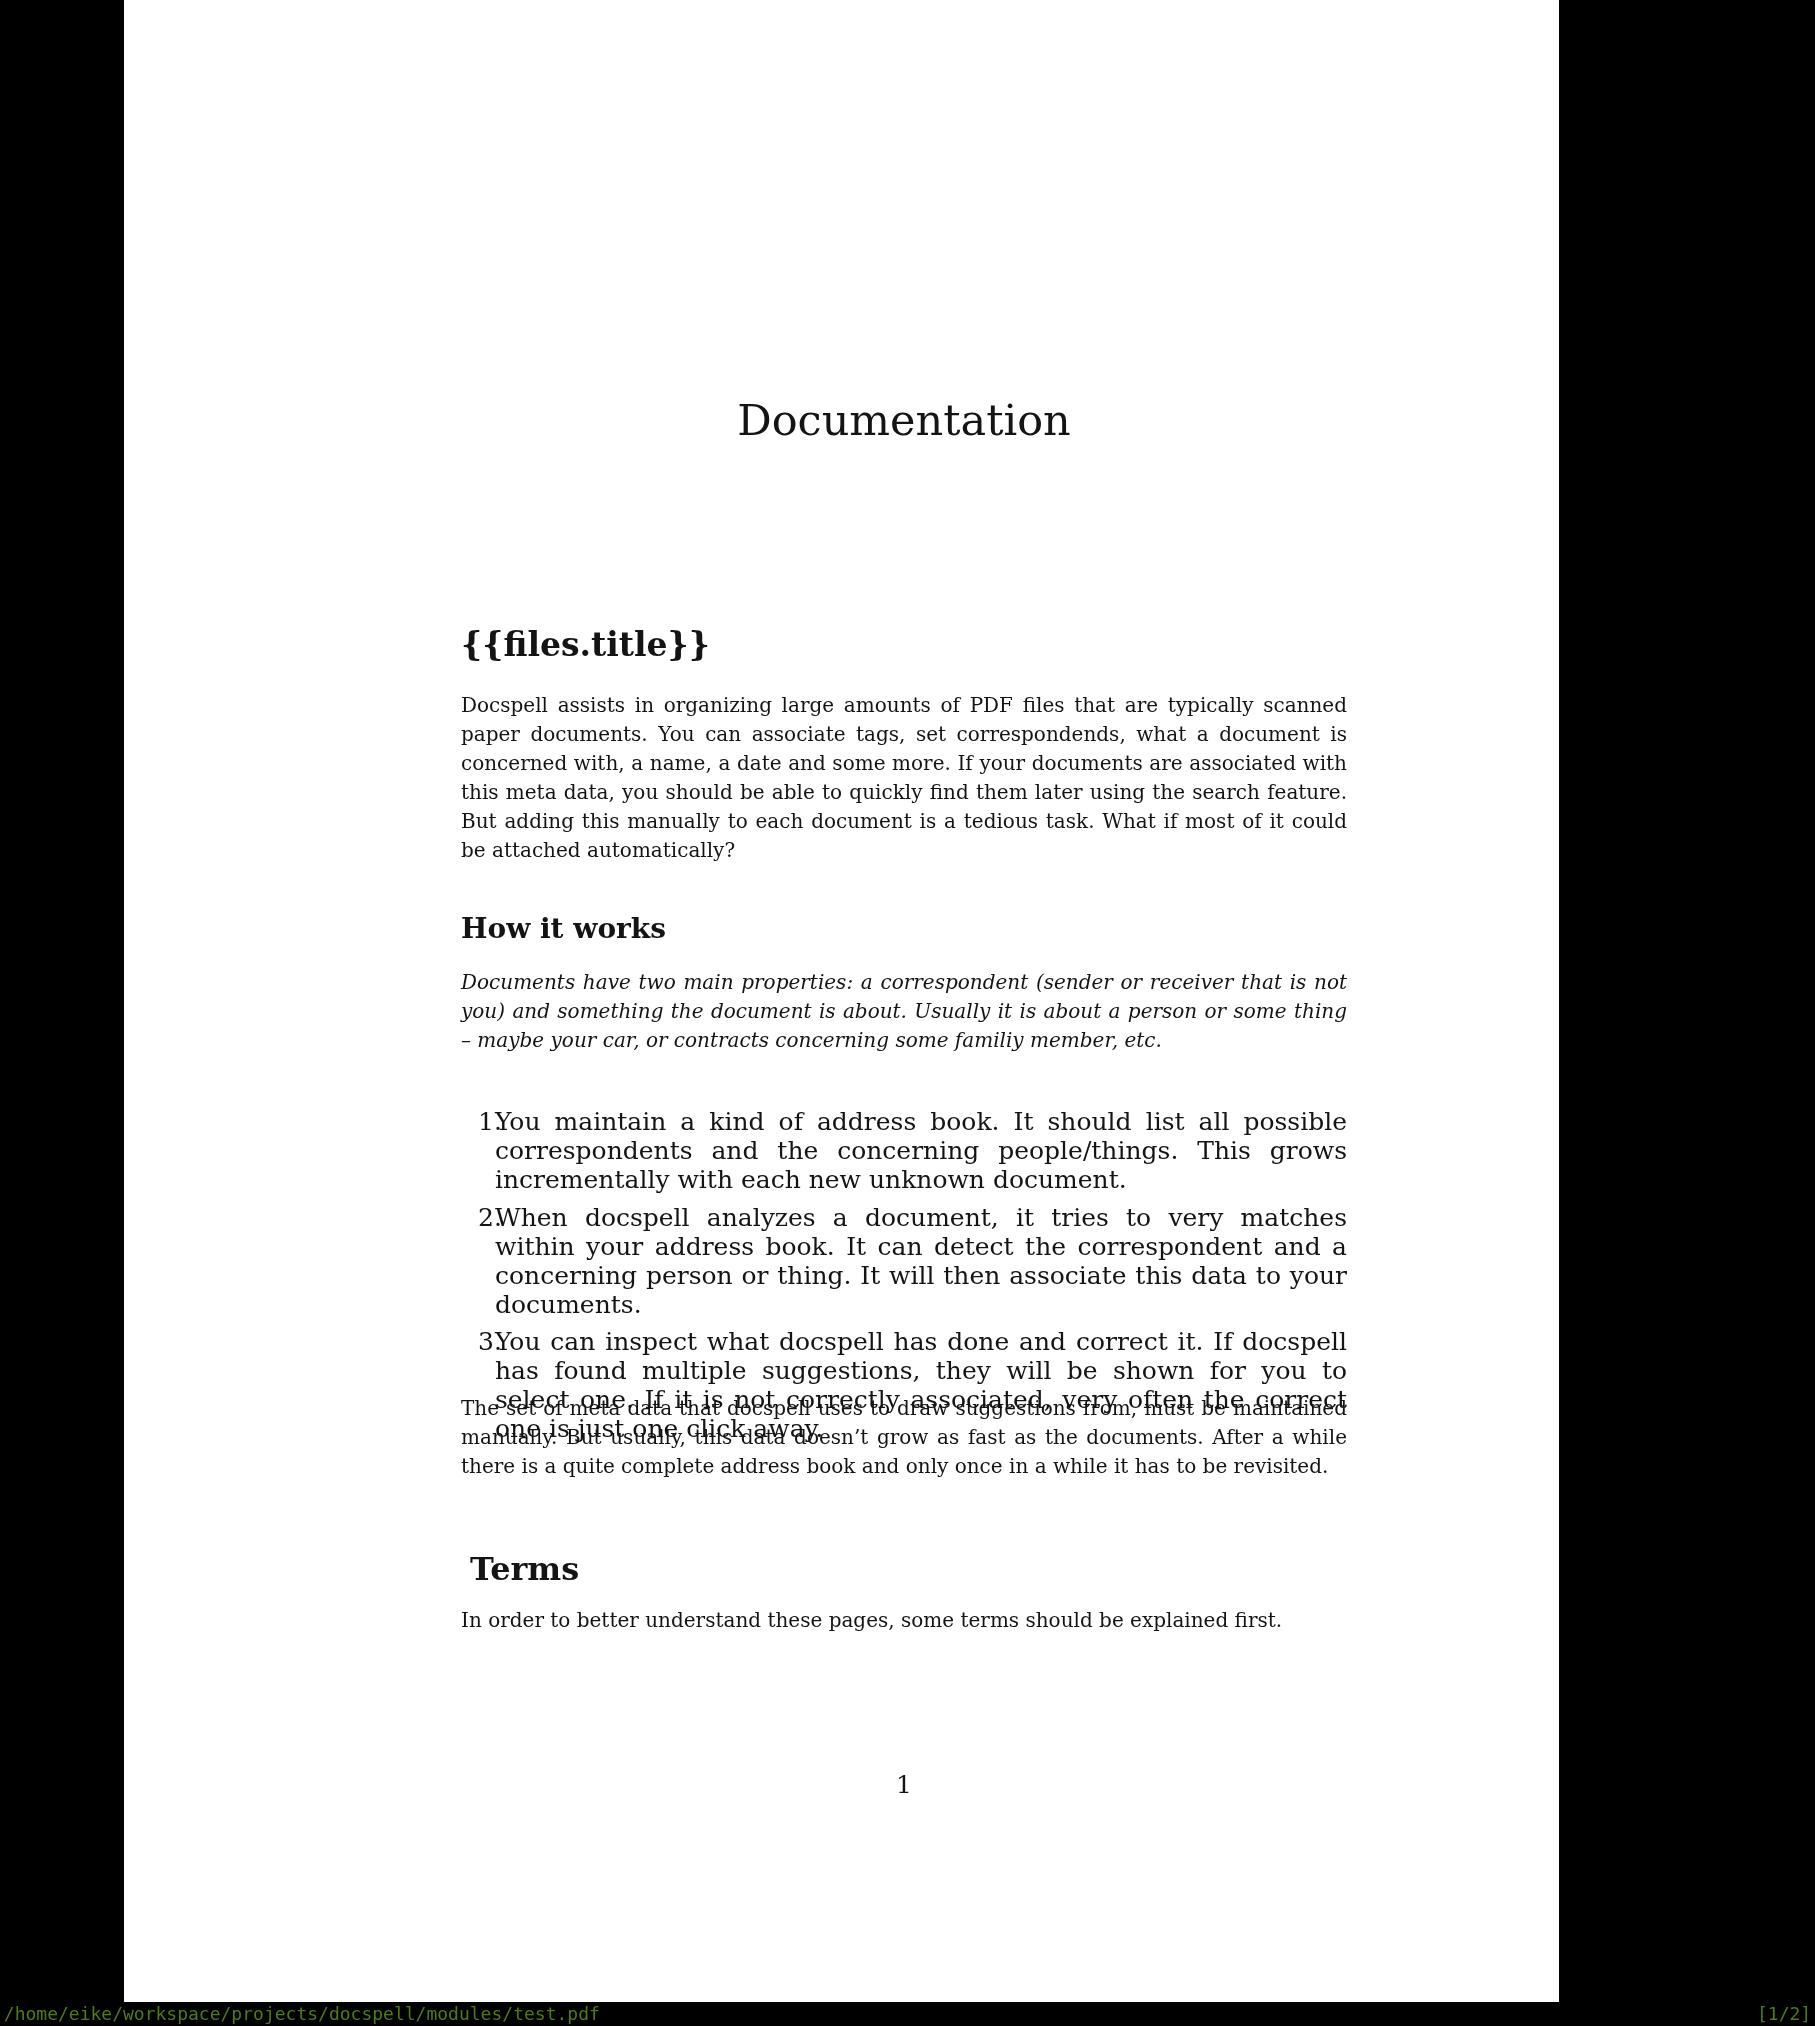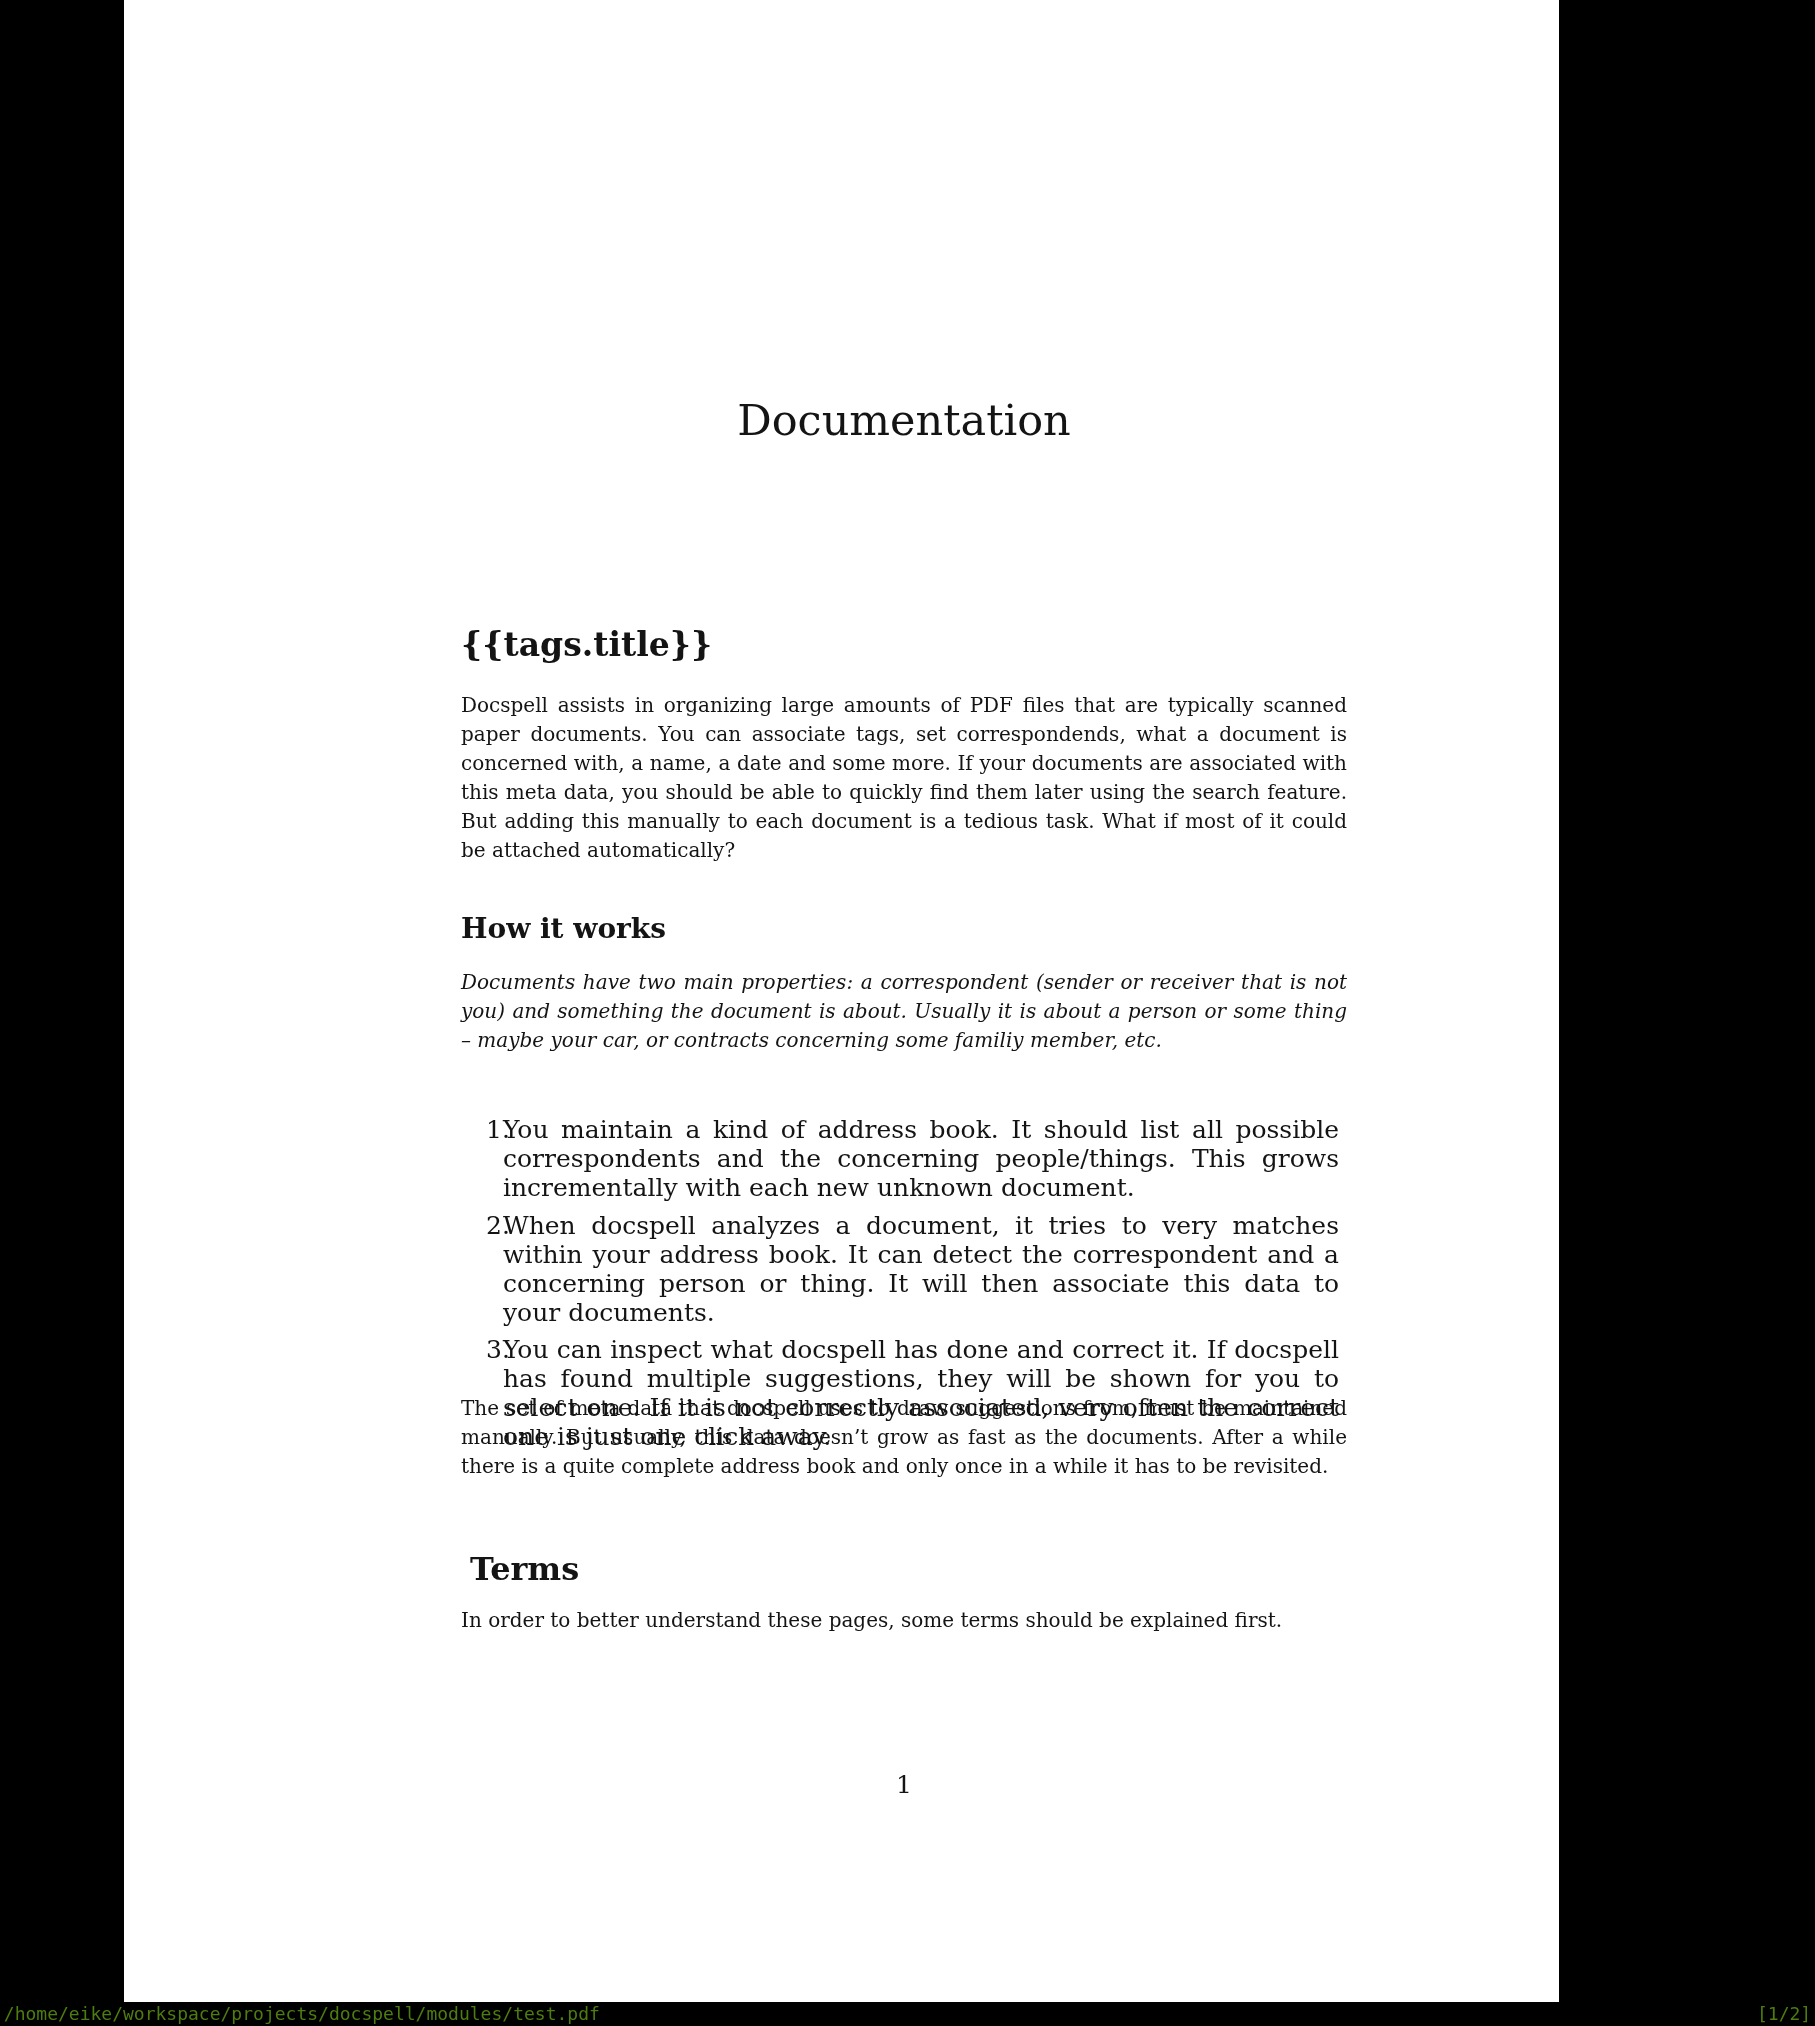--- a/index.html
+++ b/index.html
@@ -46,21 +46,21 @@
     text-align: justify;
     hyphens: none;
   }
   .p-intro   { top: 691px; }
   .h-how     { top: 912px; font-size: 28px; font-weight: bold; line-height: 1.2; }
   .p-how     { top: 968px; font-style: italic; }
   .steps-wrap { top: 1107px; }
   ol.steps {
     list-style: none;
     counter-reset: step;
-    margin: 8px;
+    margin: 0;
     padding: 0 0 0 34px;
   }
   ol.steps li {
     counter-increment: step;
     position: relative;
     font-size: 25px;
     line-height: 29px;
     text-align: justify;
     margin-bottom: 8.5px;
   }
@@ -98,21 +98,21 @@
 </head>
 <body>
 
 <div class="screen">
 
   <div class="page">
     <div class="content">
 
       <div class="block doc-title">Documentation</div>
 
-      <div class="block main-heading">{{tags.title}}</div>
+      <div class="block main-heading">{{files.title}}</div>
 
       <div class="block para p-intro">Docspell assists in organizing large amounts of PDF files that are typically scanned paper documents. You can associate tags, set correspondends, what a document is concerned with, a name, a date and some more. If your documents are associated with this meta data, you should be able to quickly find them later using the search feature. But adding this manually to each document is a tedious task. What if most of it could be attached automatically?</div>
 
       <div class="block h-how">How it works</div>
 
       <div class="block para p-how">Documents have two main properties: a correspondent (sender or receiver that is not you) and something the document is about. Usually it is about a person or some thing – maybe your car, or contracts concerning some familiy member, etc.</div>
 
       <div class="block steps-wrap">
         <ol class="steps">
           <li>You maintain a kind of address book. It should list all possible correspondents and the concerning people/things. This grows incrementally with each new unknown document.</li>

